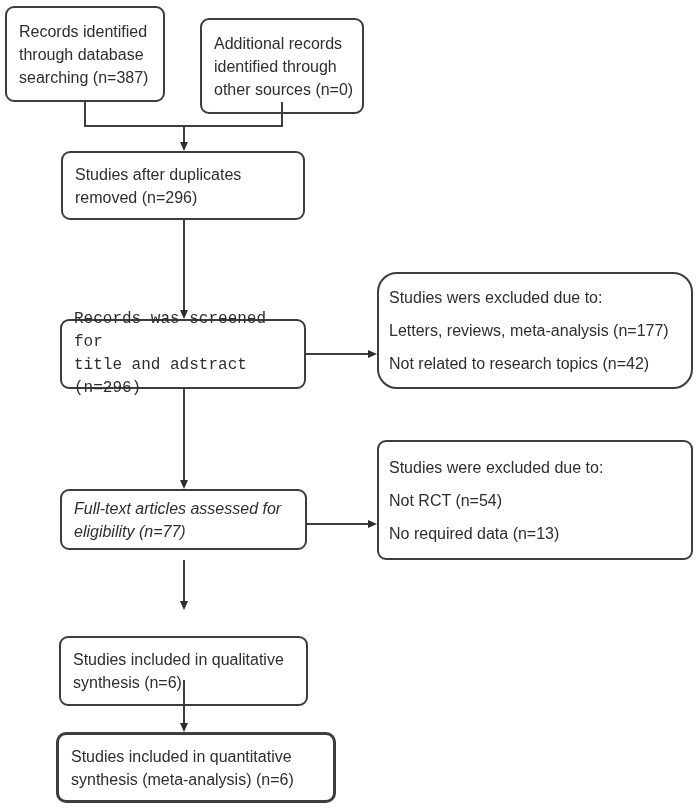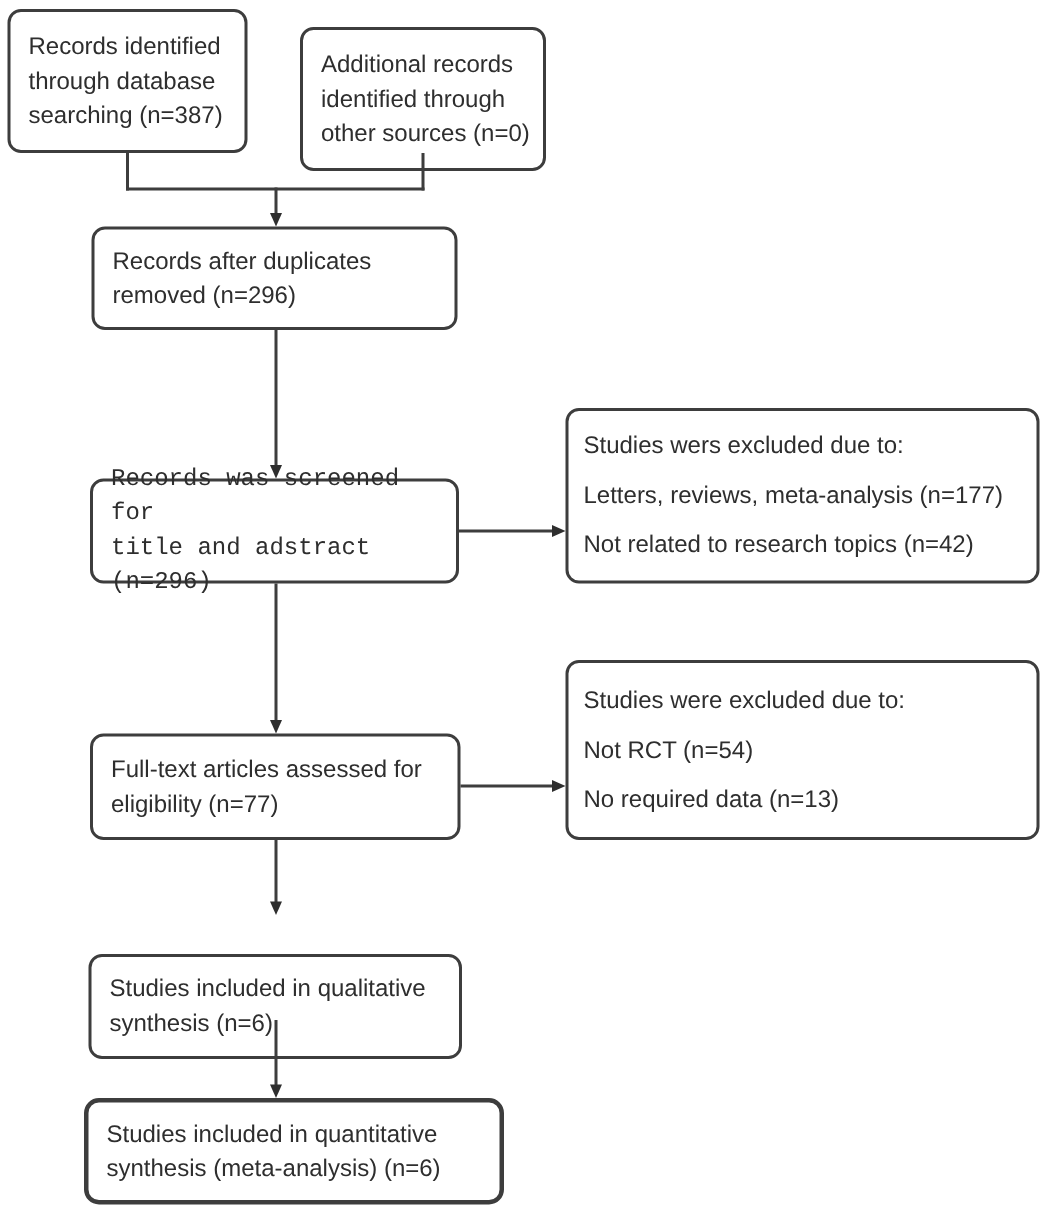--- a/index.html
+++ b/index.html
@@ -80,45 +80,45 @@
     <div class="txt">other sources (n=0)</div>
   </div>
 
   <div class="line vline" style="left:84px; top:102px; height:25px;"></div>
   <div class="line vline" style="left:281px; top:102px; height:25px;"></div>
   <div class="line hline" style="left:84px; top:125px; width:199px;"></div>
   <div class="line vline" style="left:183px; top:125px; height:18px;"></div>
   <div class="arrow-down" style="left:180px; top:142px;"></div>
 
   <div class="node" style="left:61px; top:151px; width:244px; height:69px;">
-    <div class="txt">Records after duplicates</div>
+    <div class="txt">Studies after duplicates</div>
     <div class="txt">removed (n=296)</div>
   </div>
 
   <div class="line vline" style="left:183px; top:220px; height:91px;"></div>
   <div class="arrow-down" style="left:180px; top:310px;"></div>
 
   <div class="node" style="left:60px; top:319px; width:246px; height:70px;font-family:Liberation Mono, monospace;">
     <div class="txt">Records was screened for</div>
     <div class="txt">title and adstract (n=296)</div>
   </div>
 
   <div class="line hline" style="left:306px; top:353px; width:62px;"></div>
   <div class="arrow-right" style="left:368px; top:350px;"></div>
 
-  <div class="node side" style="left:377px; top:272px; width:316px; height:117px;">
+  <div class="node side" style="left:377px; top:272px; width:316px; height:117px;border-radius:20px;">
     <div class="txt">Studies wers excluded due to:</div>
     <div class="txt">Letters, reviews, meta-analysis (n=177)</div>
     <div class="txt">Not related to research topics (n=42)</div>
   </div>
 
   <div class="line vline" style="left:183px; top:389px; height:92px;"></div>
   <div class="arrow-down" style="left:180px; top:480px;"></div>
 
-  <div class="node" style="left:60px; top:489px; width:247px; height:71px;">
+  <div class="node" style="left:60px; top:489px; width:247px; height:61px;font-style:italic;">
     <div class="txt">Full-text articles assessed for</div>
     <div class="txt">eligibility (n=77)</div>
   </div>
 
   <div class="line hline" style="left:307px; top:523px; width:61px;"></div>
   <div class="arrow-right" style="left:368px; top:520px;"></div>
 
   <div class="node side" style="left:377px; top:440px; width:316px; height:120px;">
     <div class="txt">Studies were excluded due to:</div>
     <div class="txt">Not RCT (n=54)</div>

